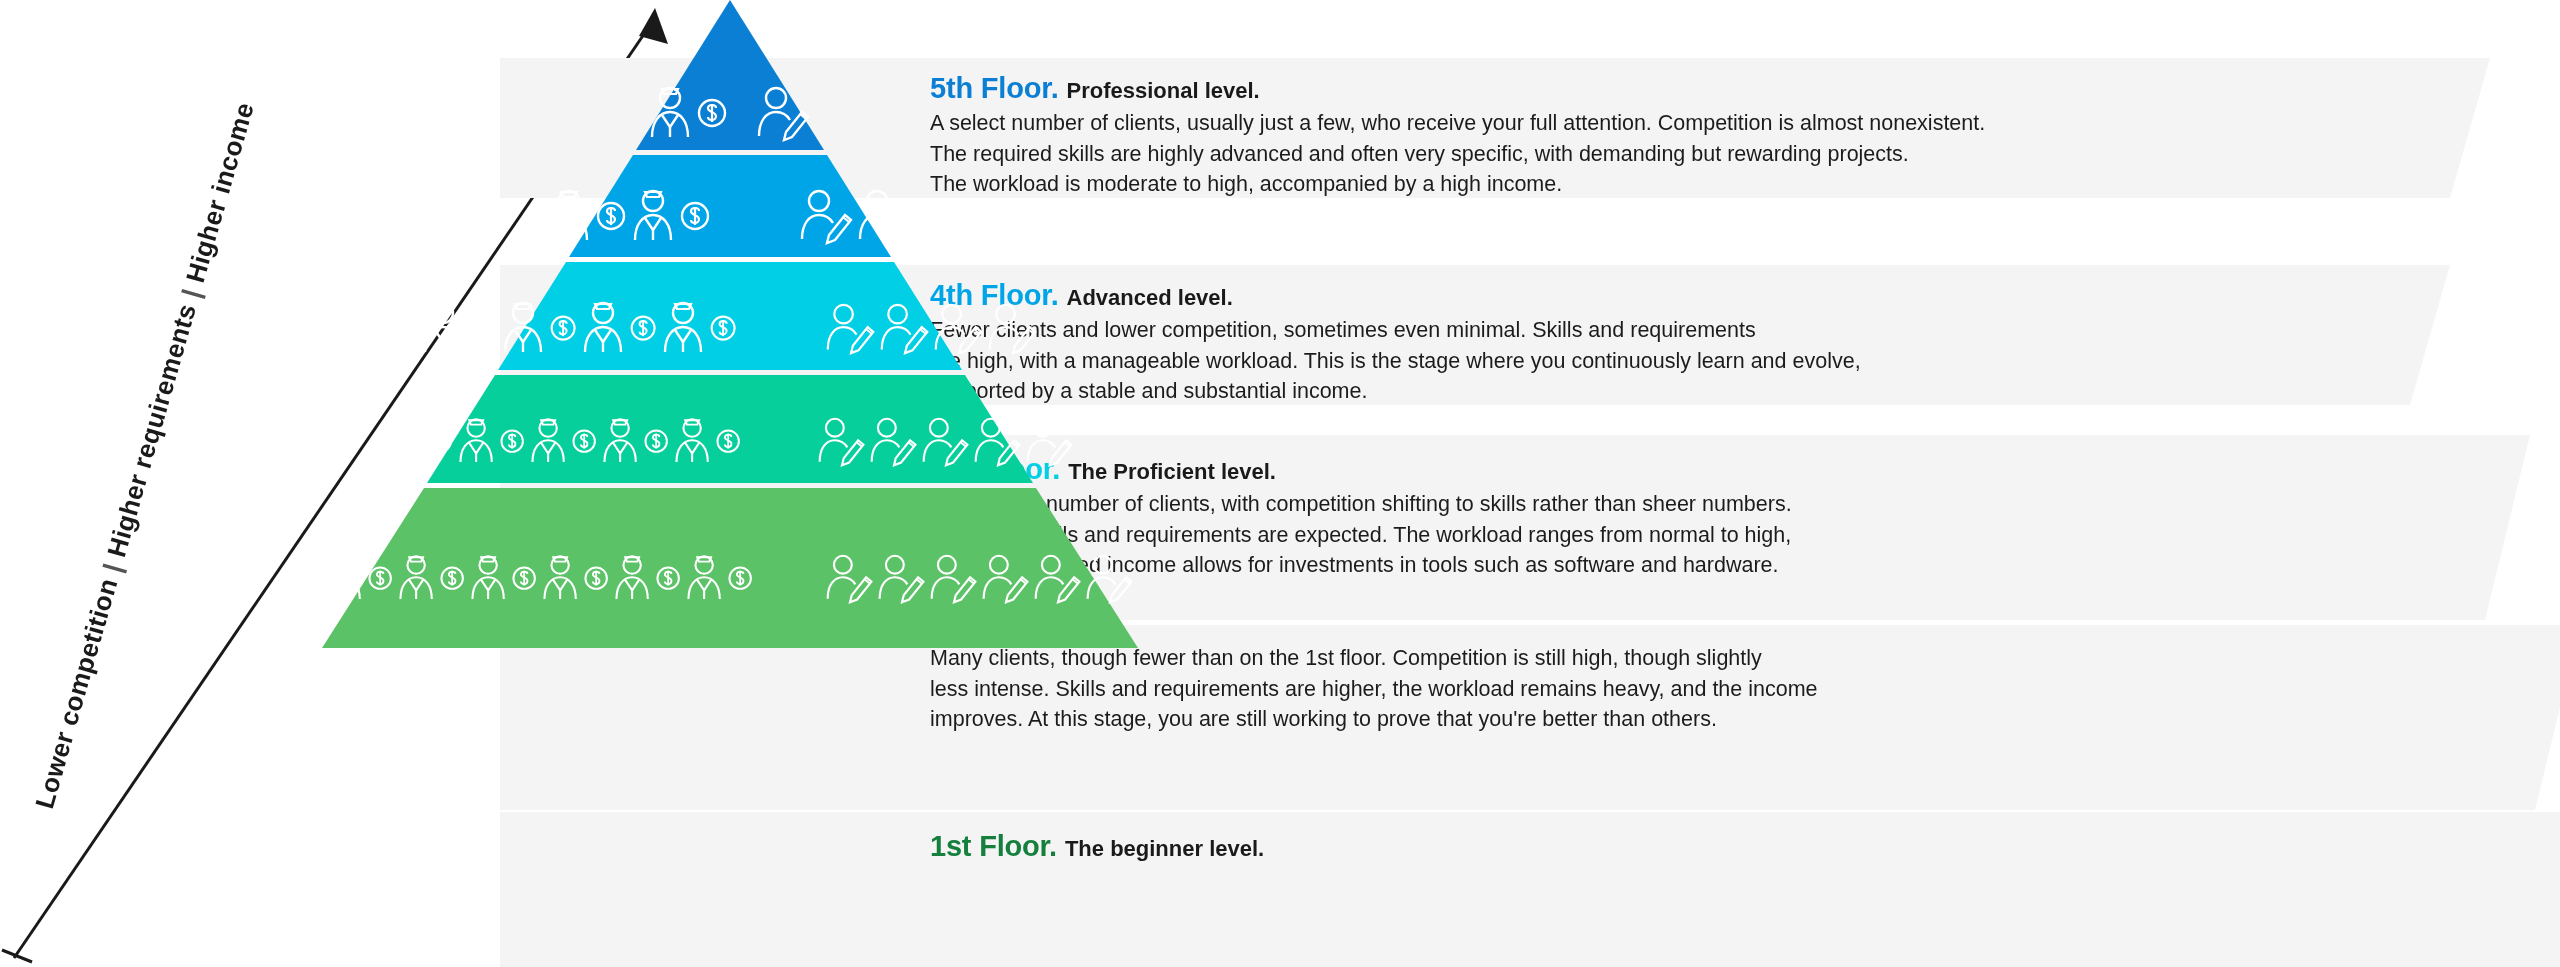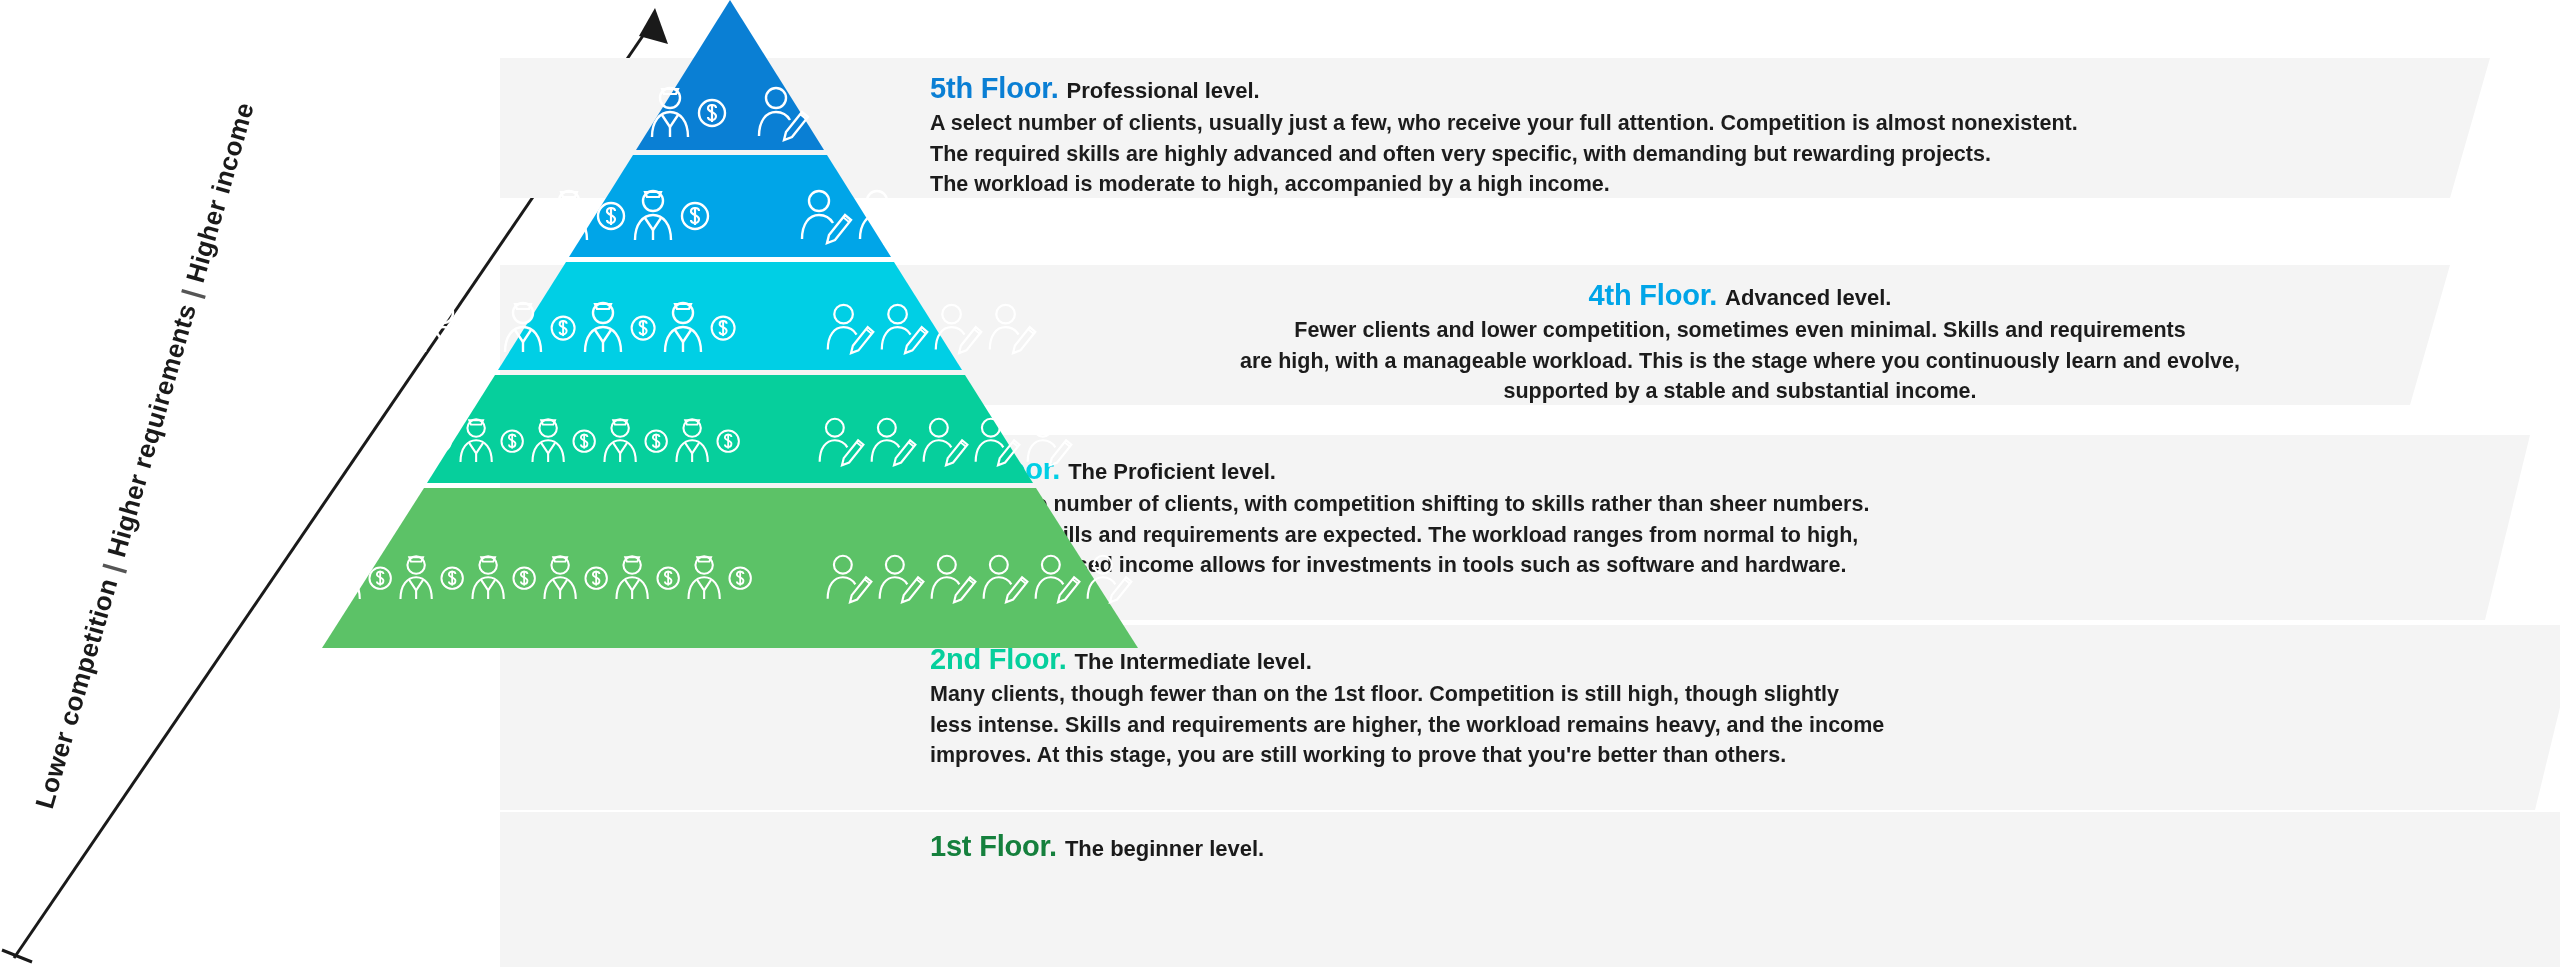--- a/index.html
+++ b/index.html
@@ -110,21 +110,20 @@
     color: #1a1a1a;
     margin-left: 8px;
     margin-top: 42px;
   }
   .panel-body {
     font-size: 21.5px;
     line-height: 1.42;
     color: #1c1c1c;
     margin: 0;
     white-space: pre-line;
-    font-weight: bold;
   }
 </style>
 </head>
 <body>
 
 <div id="stage">
 
   <div class="axis">
     <svg width="700" height="967" viewBox="0 0 700 967">
       <line x1="14" y1="958" x2="655" y2="18" stroke="#1a1a1a" stroke-width="3"></line>
@@ -143,21 +142,21 @@
         <div class="panel-title">
           <span class="floor-num" style="color:#0a7fd4">5th Floor.</span><span class="floor-sub">Professional level.</span>
         </div>
         <p class="panel-body">A select number of clients, usually just a few, who receive your full attention. Competition is almost nonexistent.
 The required skills are highly advanced and often very specific, with demanding but rewarding projects.
 The workload is moderate to high, accompanied by a high income.</p>
       </div>
     </div>
 
     <div class="panel" style="top:265px; height:140px; width:1990px; clip-path: polygon(0 0, 1950px 0, 1910px 140px, 0 140px);">
-      <div class="panel-inner" style="top:14px;text-align:center;">
+      <div class="panel-inner" style="top:14px;">
         <div class="panel-title">
           <span class="floor-num" style="color:#00a5e8">4th Floor.</span><span class="floor-sub">Advanced level.</span>
         </div>
         <p class="panel-body">Fewer clients and lower competition, sometimes even minimal. Skills and requirements
 are high, with a manageable workload. This is the stage where you continuously learn and evolve,
 supported by a stable and substantial income.</p>
       </div>
     </div>
 
     <div class="panel" style="top:435px; height:185px; width:2030px; clip-path: polygon(0 0, 2030px 0, 1985px 185px, 0 185px);">
@@ -166,23 +165,20 @@
           <span class="floor-num" style="color:#00cfe5">3rd Floor.</span><span class="floor-sub">The Proficient level.</span>
         </div>
         <p class="panel-body">A moderate number of clients, with competition shifting to skills rather than sheer numbers.
 High-level skills and requirements are expected. The workload ranges from normal to high,
 and the increased income allows for investments in tools such as software and hardware.</p>
       </div>
     </div>
 
     <div class="panel" style="top:625px; height:185px; width:2080px; clip-path: polygon(0 0, 2080px 0, 2035px 185px, 0 185px);">
       <div class="panel-inner" style="top:18px;">
-        <div class="panel-title">
-          <span class="floor-num" style="color:#06cf9c">2nd Floor.</span><span class="floor-sub">The Intermediate level.</span>
-        </div>
         <p class="panel-body">Many clients, though fewer than on the 1st floor. Competition is still high, though slightly
 less intense. Skills and requirements are higher, the workload remains heavy, and the income
 improves. At this stage, you are still working to prove that you're better than others.</p>
       </div>
     </div>
 
     <div class="panel" style="top:812px; height:155px; width:2060px; clip-path: polygon(0 0, 2060px 0, 2060px 155px, 0 155px);">
       <div class="panel-inner" style="top:18px;">
         <div class="panel-title">
           <span class="floor-num" style="color:#15803d">1st Floor.</span><span class="floor-sub">The beginner level.</span>

